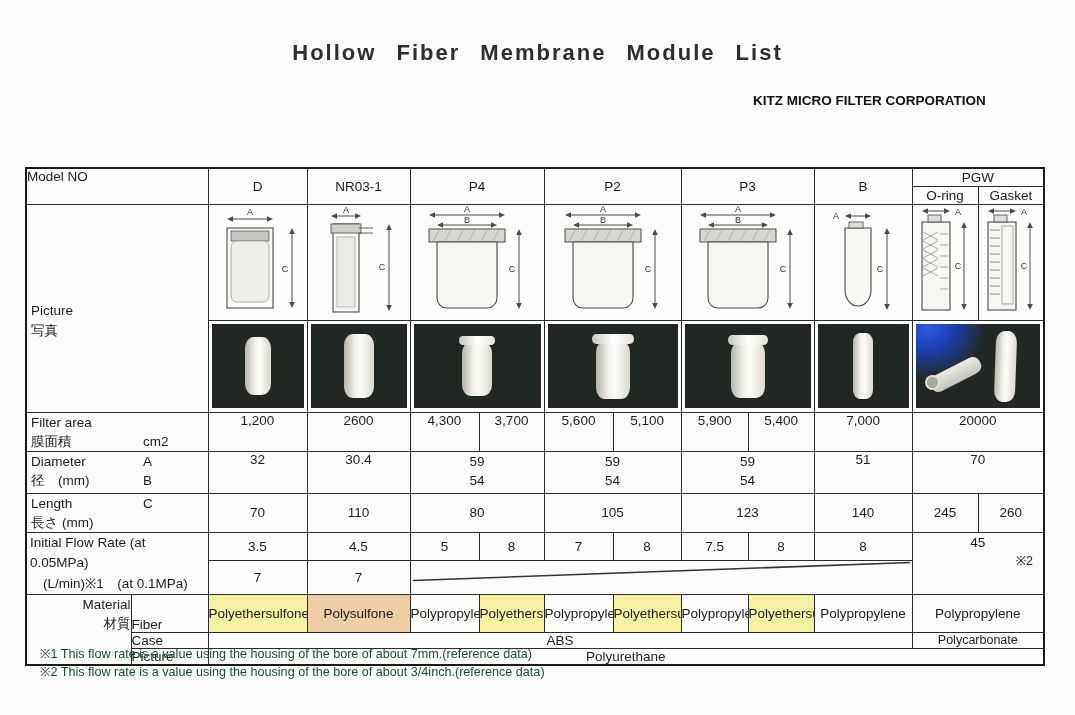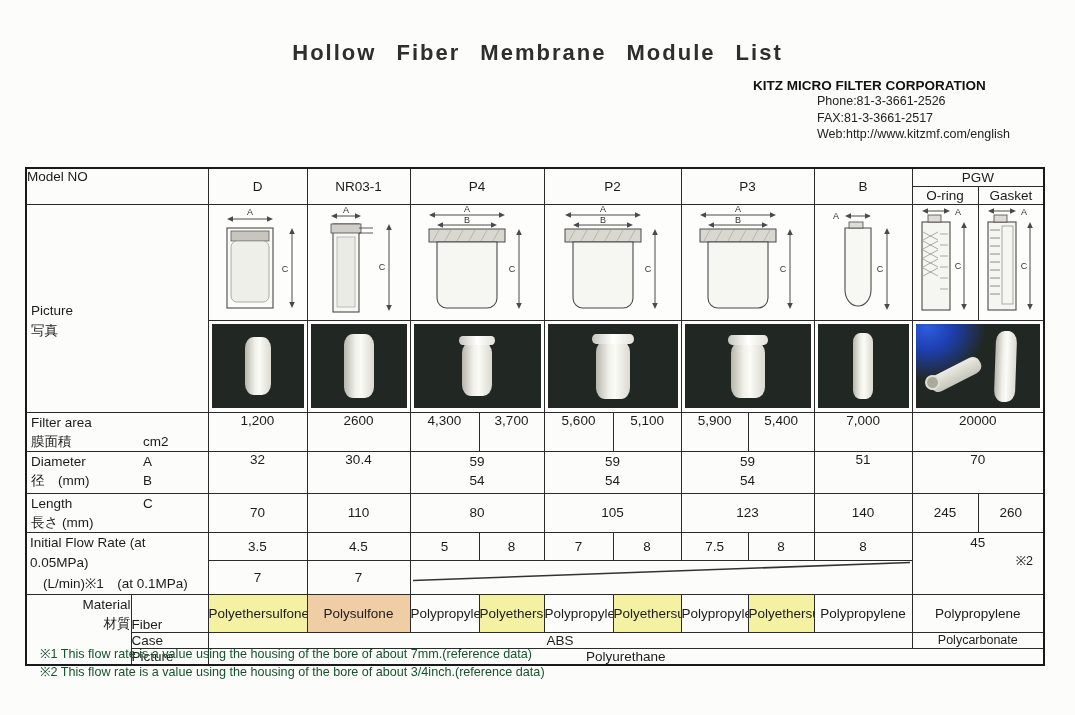--- a/index.html
+++ b/index.html
@@ -1,18 +1,18 @@
 <!DOCTYPE html>
 <html><head>
 <meta charset="utf-8">
 <style>
   html,body{margin:0;padding:0;}
   body{width:1075px;height:715px;background:#fcfcfa;font-family:"Liberation Sans",sans-serif;color:#1d1d1d;position:relative;overflow:hidden;}
   .title{position:absolute;top:40px;left:0;width:1075px;text-align:center;font-size:22px;font-weight:600;letter-spacing:2px;word-spacing:12px;color:#2e2e2e;}
-  .company{position:absolute;left:753px;top:78px;width:300px;}
+  .company{position:absolute;left:753px;top:93px;width:300px;}
   .company .cname{font-size:13.5px;font-weight:bold;color:#111;}
   .company .clines{margin-left:64px;font-size:12.5px;line-height:16.5px;color:#222;}
   table.spec{position:absolute;left:25px;top:167px;width:1018px;border-collapse:collapse;table-layout:fixed;}
   table.spec td{border:1.4px solid #2b2b2b;padding:0;font-size:13.5px;color:#1c1c1c;overflow:hidden;}
   table.spec{border:2px solid #1a1a1a;}
   .hdr{text-align:center;font-size:13.5px;vertical-align:middle;}
   .hdr2{text-align:center;font-size:12.5px;vertical-align:middle;}
   .modelno{font-size:12px;vertical-align:top;padding:2px 0 0 4px;}
   .v{text-align:center;vertical-align:top;padding-top:2px;}
   .vm{text-align:center;vertical-align:middle;}
@@ -49,25 +49,20 @@
   .footnotes{position:absolute;left:40px;top:646px;font-size:12.6px;line-height:17.5px;color:#14532d;}
   svg.diag text{font-family:"Liberation Sans",sans-serif;}
 </style>
 </head>
 <body>
 
 <div class="title">Hollow Fiber Membrane Module List</div>
 
 <div class="company">
   <div class="cname">KITZ MICRO FILTER CORPORATION</div>
-  <div class="clines">
-    <div>Phone:81-3-3661-2526</div>
-    <div>FAX:81-3-3661-2517</div>
-    <div>Web:http://www.kitzmf.com/english</div>
-  </div>
 </div>
 
 <table class="spec">
 <colgroup>
   <col style="width:105px">
       <col style="width:77px">
       <col style="width:99px">
       <col style="width:103px">
   <col style="width:69px">
       <col style="width:65px">

